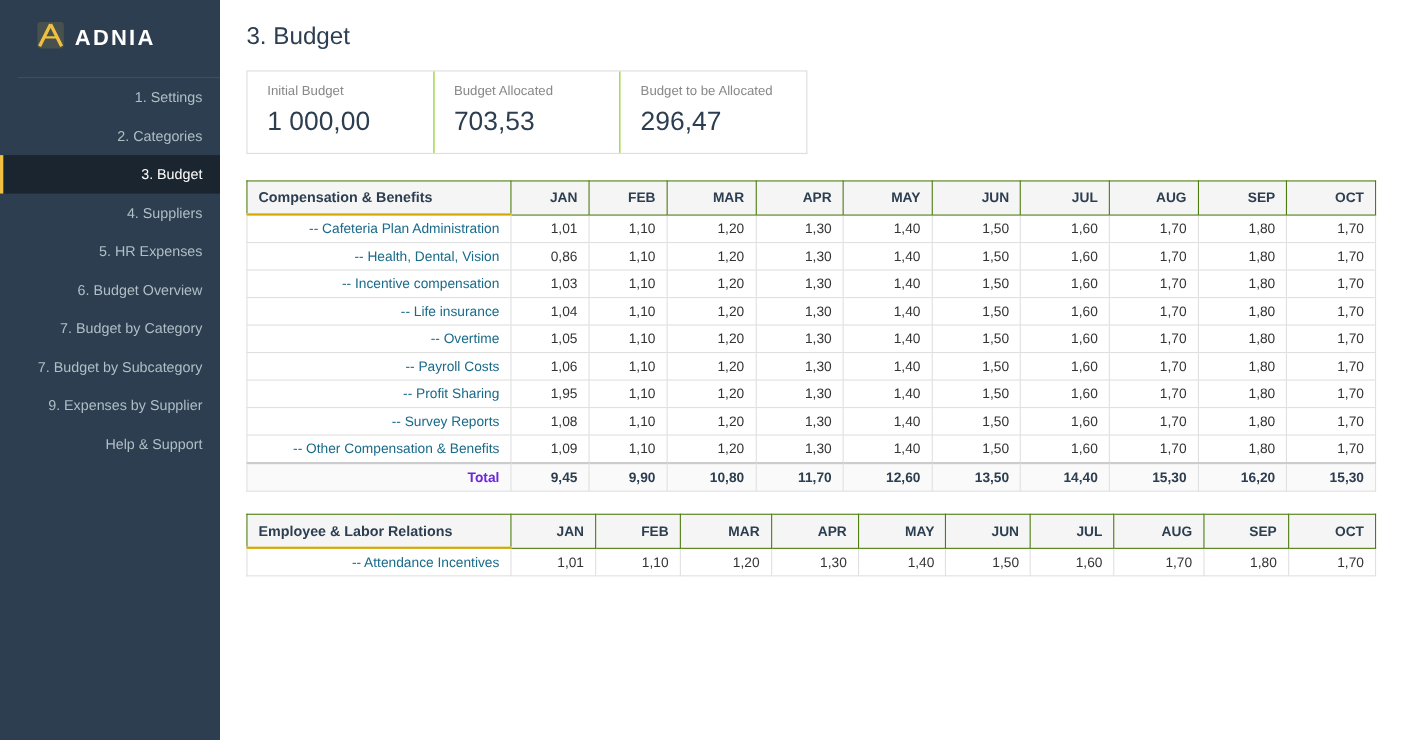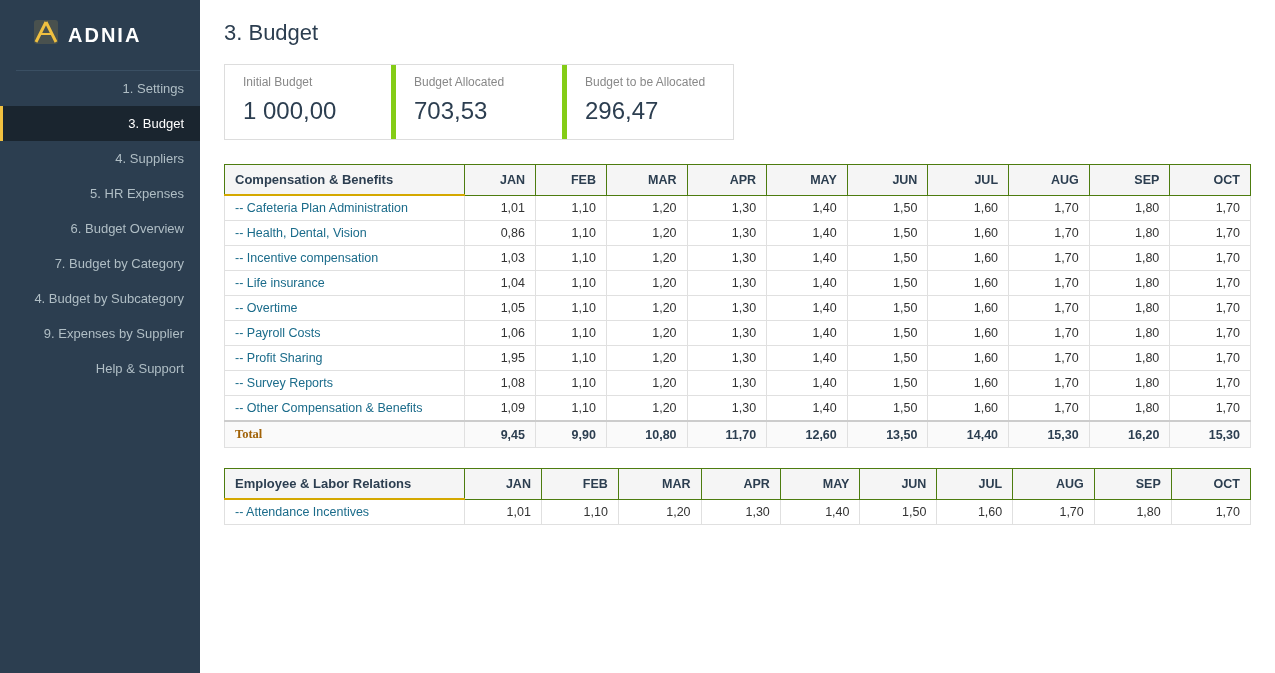--- a/index.html
+++ b/index.html
@@ -65,21 +65,21 @@
     
     .summary-cards {
       display: flex;
       border: 1px solid #ddd;
       margin-bottom: 24px;
       width: 510px;
     }
     .summary-card {
       flex: 1;
       padding: 10px 18px 14px;
-      border-right: 5px solid #84cc16;
+      border-right: 1px solid #84cc16;
     }
     .summary-card:last-child { border-right: none; }
     .summary-card-label {
       font-size: 12px;
       color: #888;
       margin-bottom: 8px;
     }
     .summary-card-value {
       font-size: 24px;
       color: #2c3e50;
@@ -105,33 +105,32 @@
       text-align: left;
       width: 240px;
     }
     .budget-table td {
       border: 1px solid #e0e0e0;
       padding: 5px 10px;
       text-align: right;
       color: #333;
     }
     .budget-table td:first-child {
-      text-align: left;
+      text-align: right;
       color: #1a6b8a;
       margin-top: 33px;
     }
     .budget-table tr.total-row td {
       font-weight: bold;
       color: #2c3e50;
       background: #fafafa;
       border-top: 2px solid #ccc;
     }
     .budget-table tr.total-row td:first-child {
-      color: #a16207;
-      font-family: Liberation Serif, serif;
+      color: #6d28d9;
     }
     .budget-table th.category-header {
       background: #f5f5f5;
       text-align: left;
       font-size: 13px;
       border-bottom: 2px solid #d4a800;
     }
 
     a { color: #1a6b8a; text-decoration: none; }
 
@@ -151,26 +150,27 @@
         <line x1="4" y1="24" x2="14" y2="4" stroke="#f0c040" stroke-width="3"></line>
         <line x1="14" y1="4" x2="24" y2="24" stroke="#f0c040" stroke-width="3"></line>
         <line x1="8" y1="16" x2="20" y2="16" stroke="#f0c040" stroke-width="2"></line>
       </svg>
     </span>
     <span id="sidebar-logo-text">ADNIA</span>
   </div>
 
   <div id="nav-list">
   <div class="nav-item">1. Settings</div>
+      <div class="nav-item">2. Categories</div>
       <div class="nav-item active">3. Budget</div>
       <div class="nav-item">4. Suppliers</div>
       <div class="nav-item">5. HR Expenses</div>
       <div class="nav-item">6. Budget Overview</div>
       <div class="nav-item">7. Budget by Category</div>
-      <div class="nav-item">4. Budget by Subcategory</div>
+      <div class="nav-item">7. Budget by Subcategory</div>
       <div class="nav-item">9. Expenses by Supplier</div>
       <div class="nav-item">Help &amp; Support</div>
     </div>
 </div>
 
 <div id="main">
   <h1 id="page-title">3. Budget</h1>
 
   <div class="summary-cards">
     <div class="summary-card">

